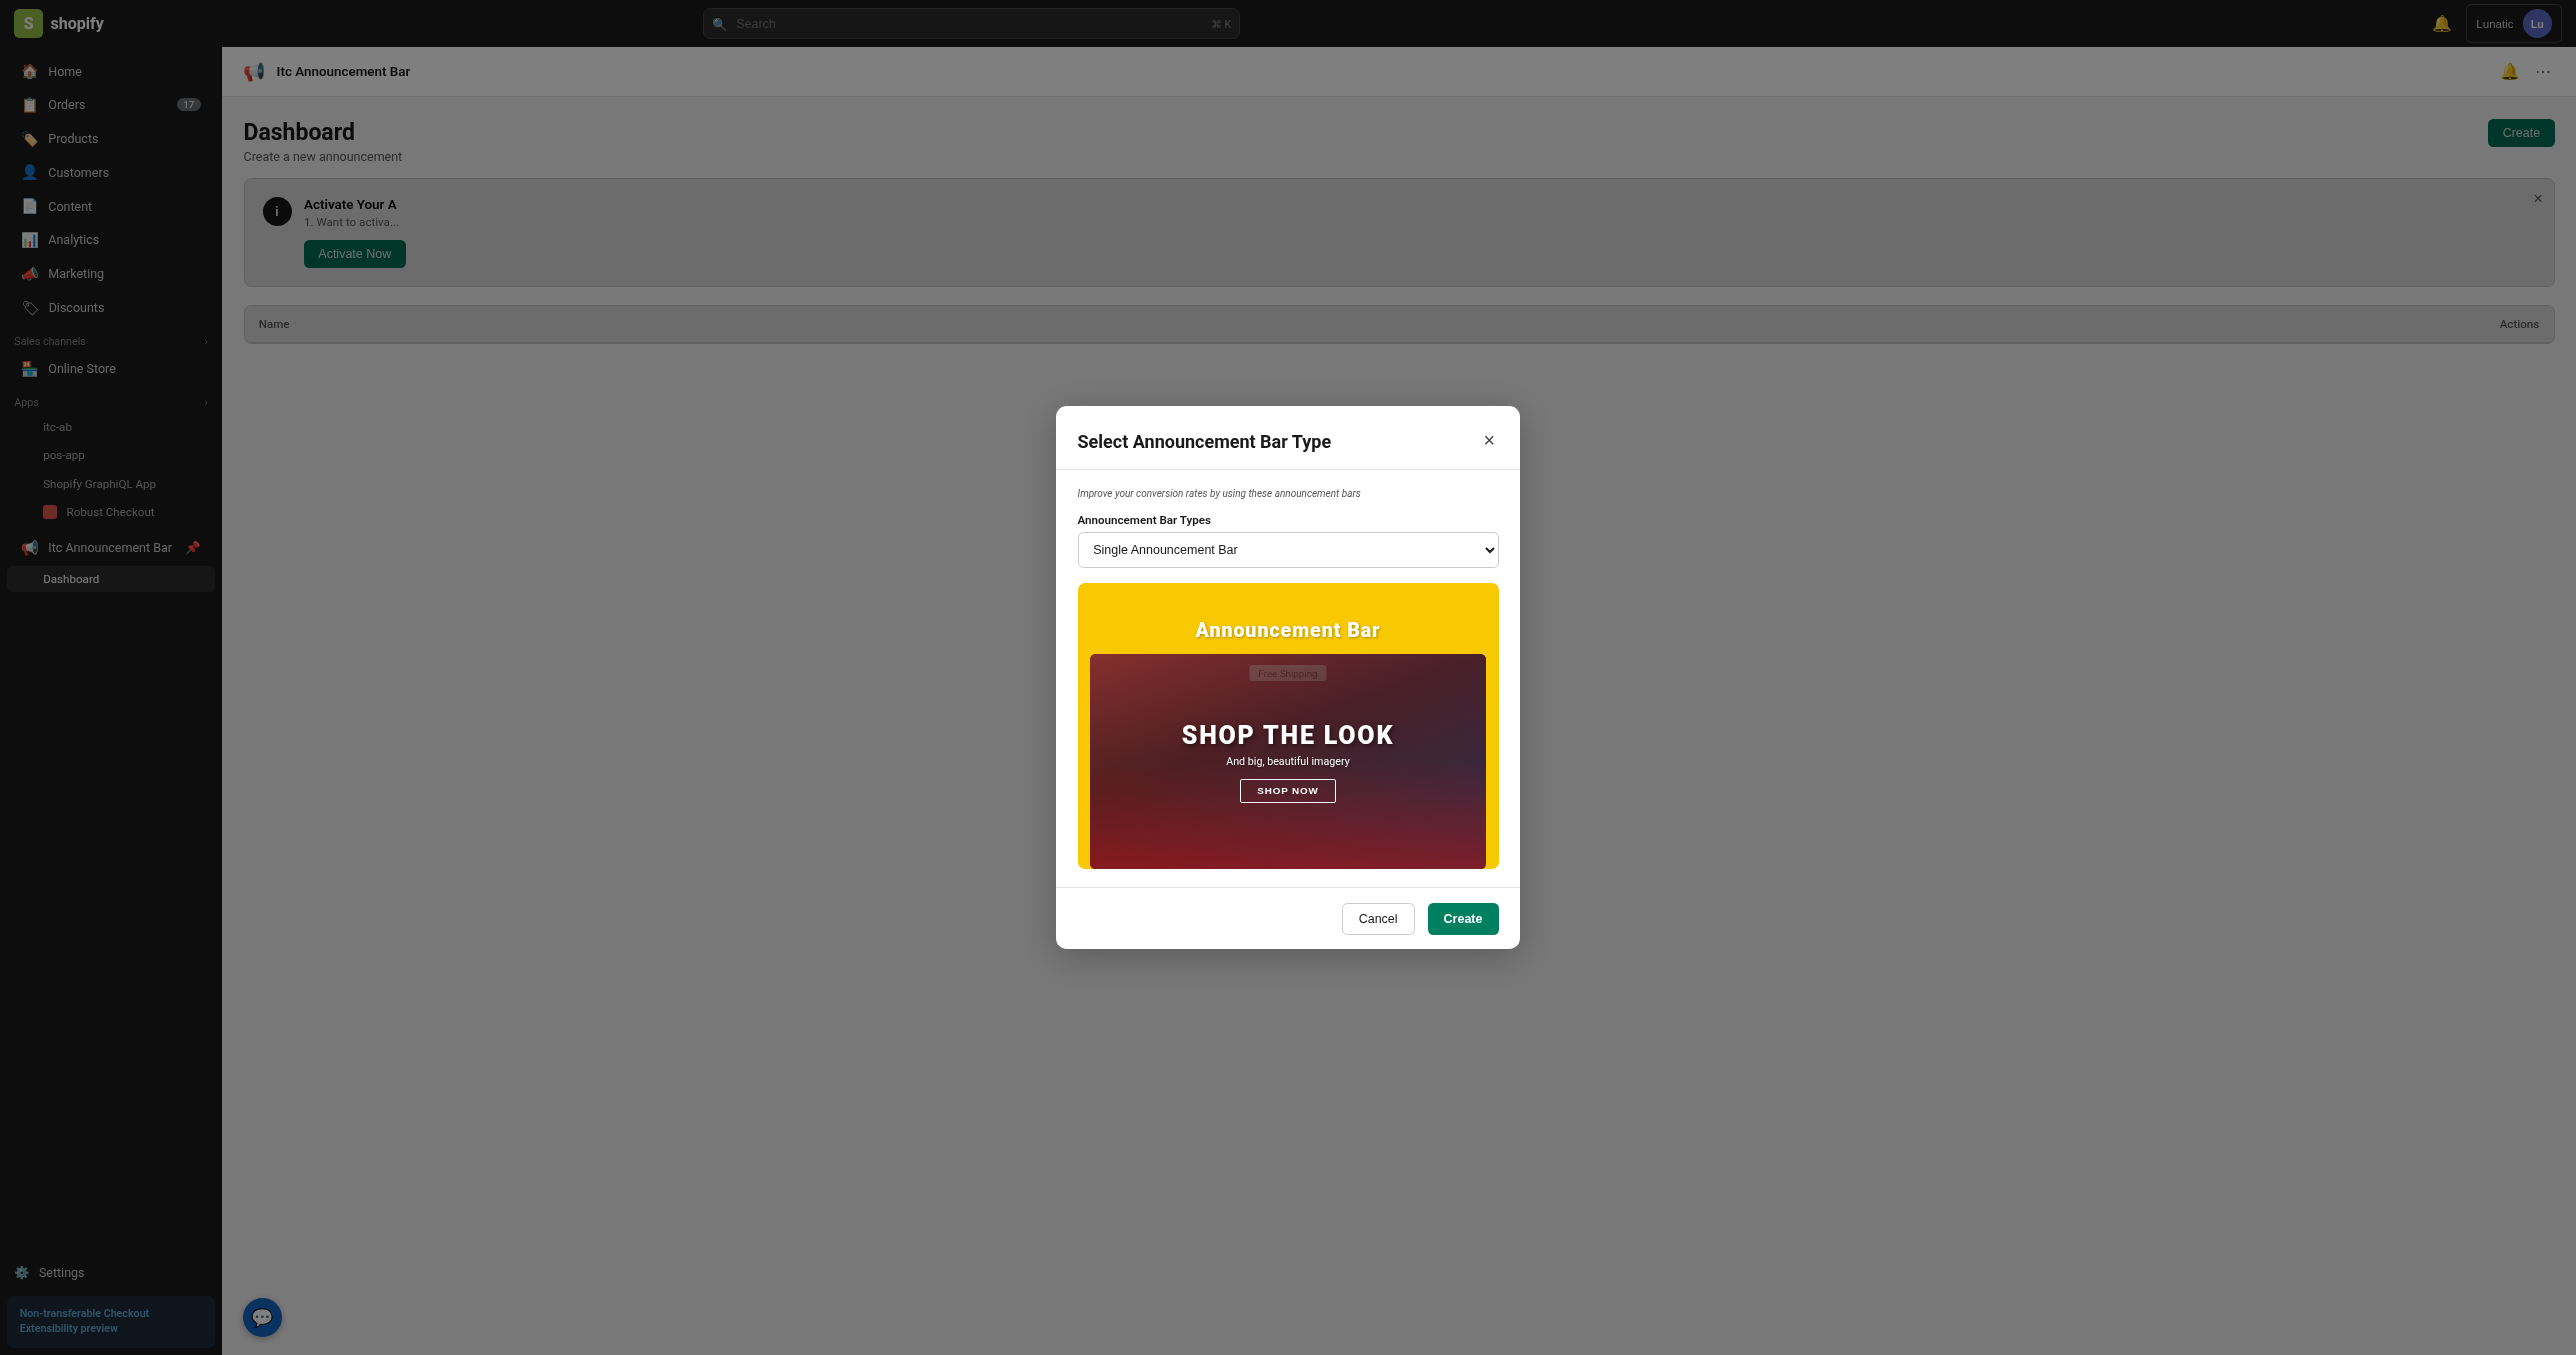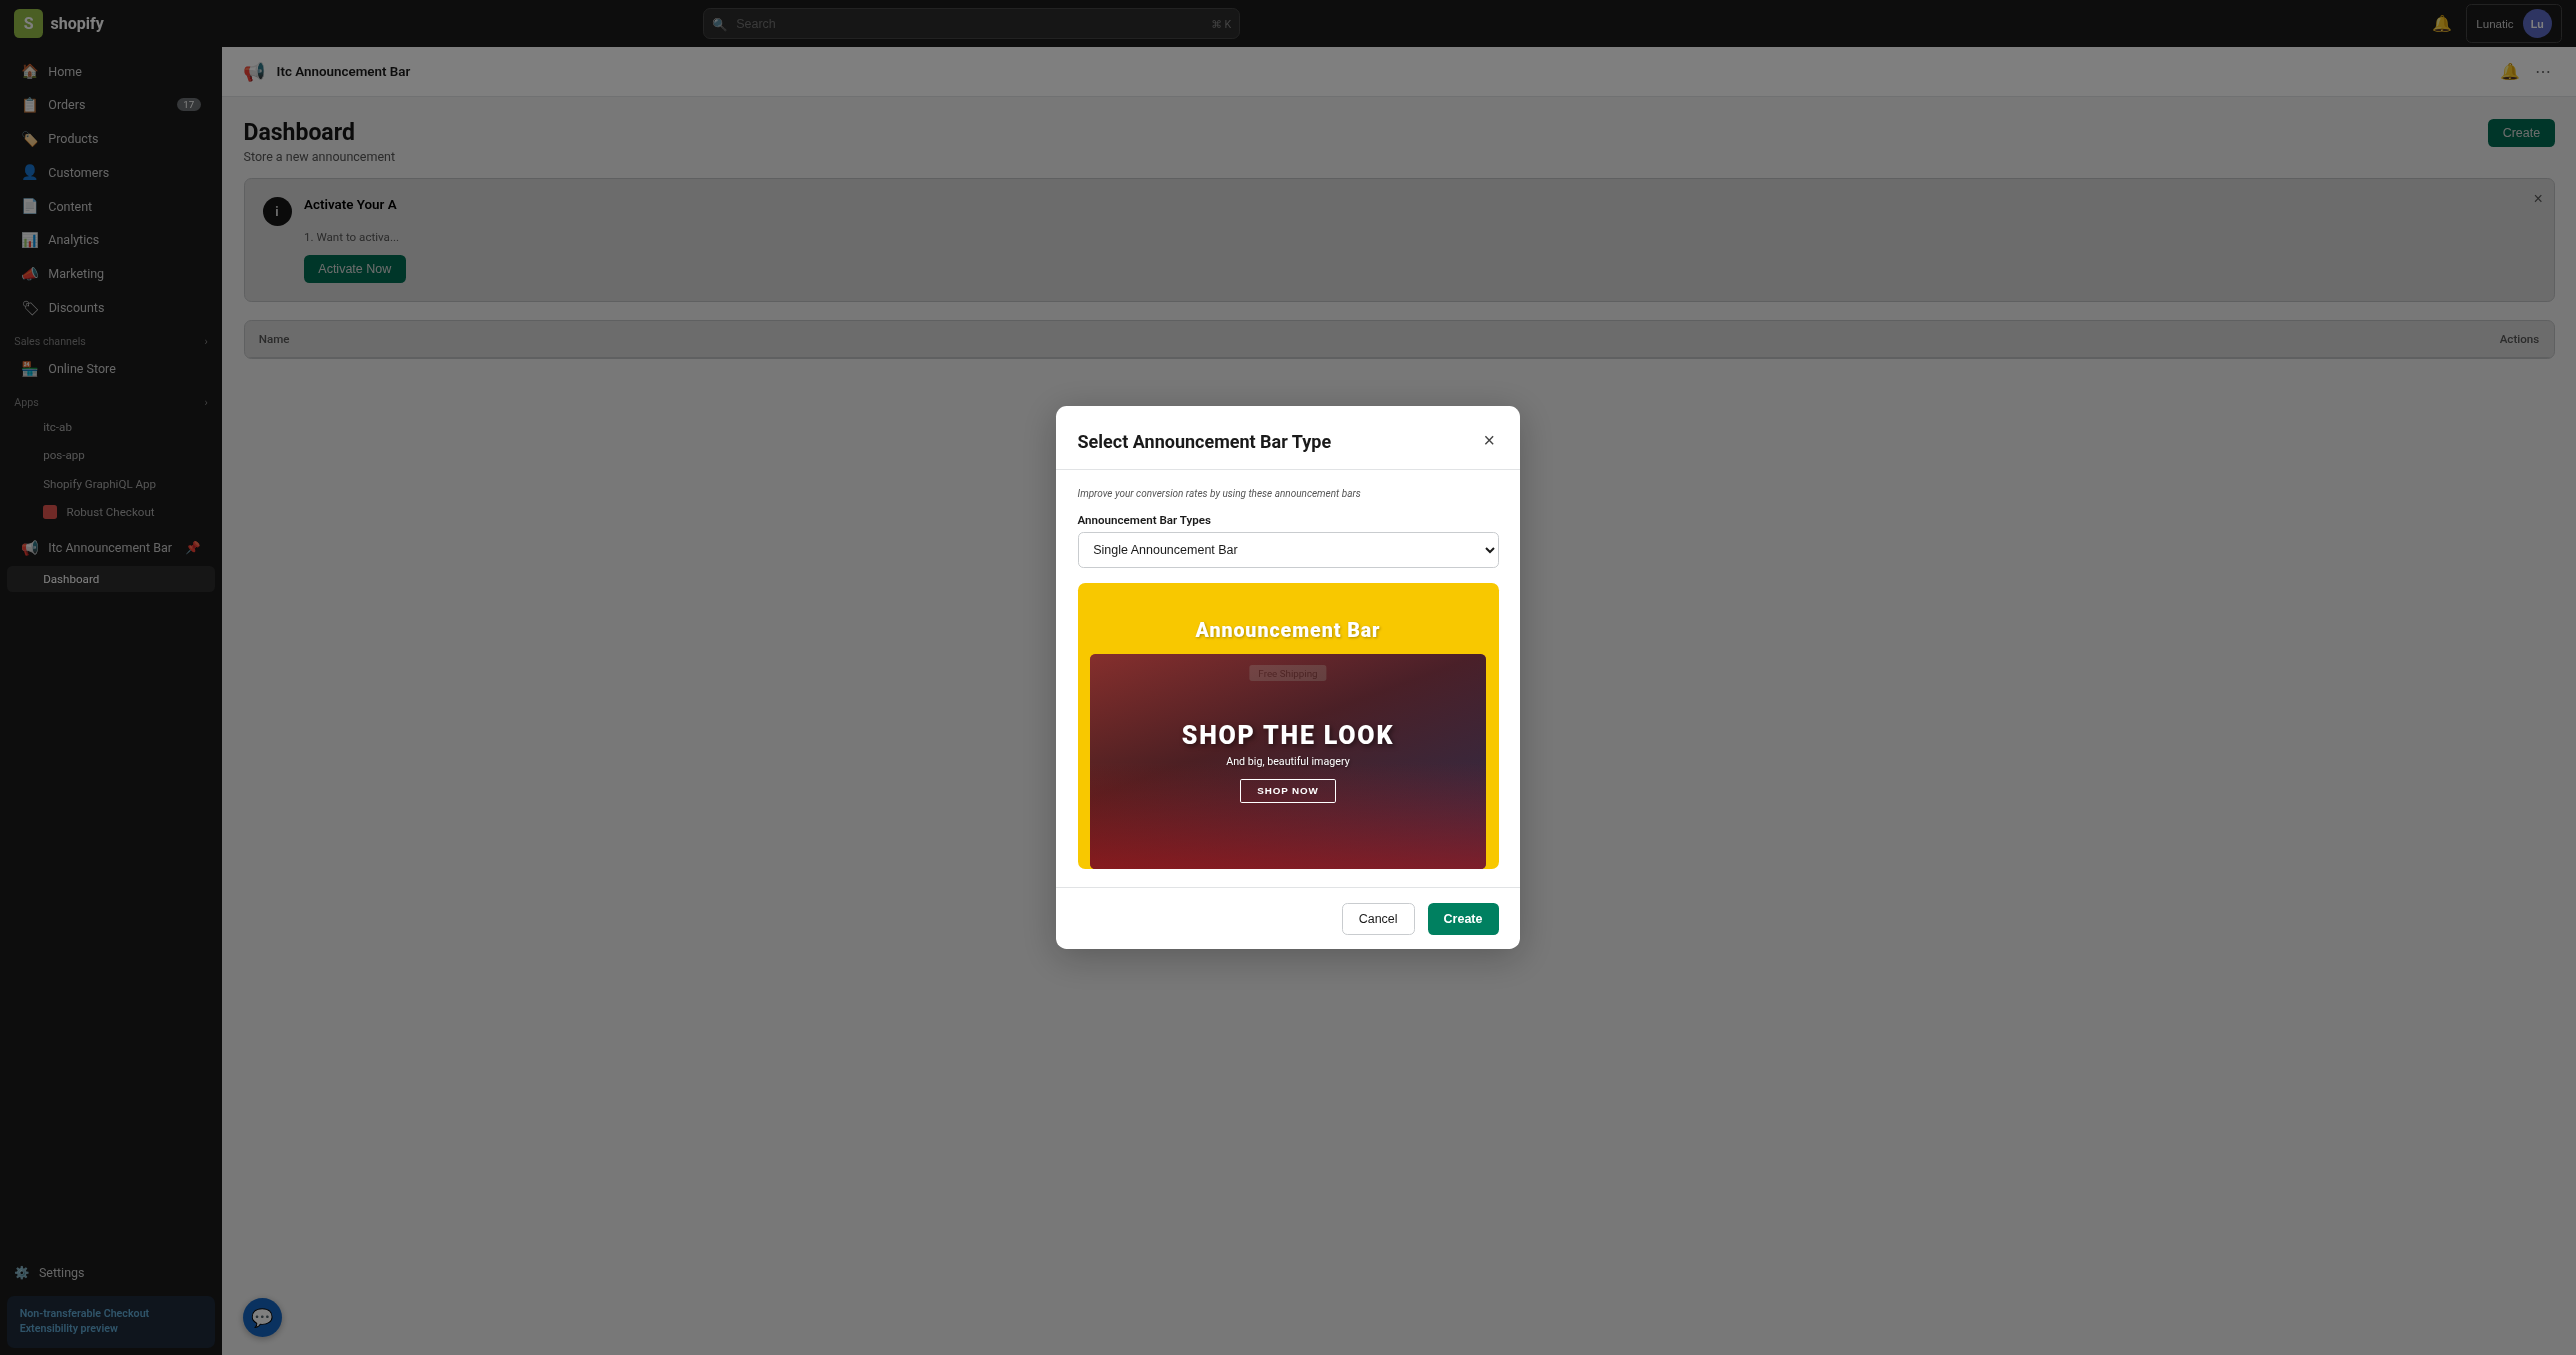--- a/index.html
+++ b/index.html
@@ -305,21 +305,21 @@
       align-items: center;
       justify-content: center;
       color: white;
       font-size: 12.5px;
       font-weight: bold;
       flex-shrink: 0;
     }
     .activate-banner-title {
       font-size: 13.4px;
       font-weight: 600;
-      margin-bottom: 18px;
+      margin-bottom: 3px;
     }
     .activate-banner-text {
       font-size: 11.6px;
       color: #666;
       margin-bottom: 10.7px;
     }
     .activate-now-btn {
       background: #008060;
       color: white;
       border: none;
@@ -659,21 +659,21 @@
       <div class="app-header-actions">
         <button class="icon-btn">🔔</button>
         <button class="icon-btn">⋯</button>
       </div>
     </div>
 
     <div class="dashboard-area">
       <div class="dashboard-header">
         <div>
           <div class="dashboard-title">Dashboard</div>
-          <div class="dashboard-subtitle">Store a new announcement</div>
+          <div class="dashboard-subtitle">Create a new announcement</div>
         </div>
         <button class="create-btn-main">Create</button>
       </div>
 
       <div class="activate-banner">
         <div class="info-icon">i</div>
         <div>
           <div class="activate-banner-title">Activate Your A</div>
           <div class="activate-banner-text">1. Want to activa...</div>
           <button class="activate-now-btn">Activate Now</button>

